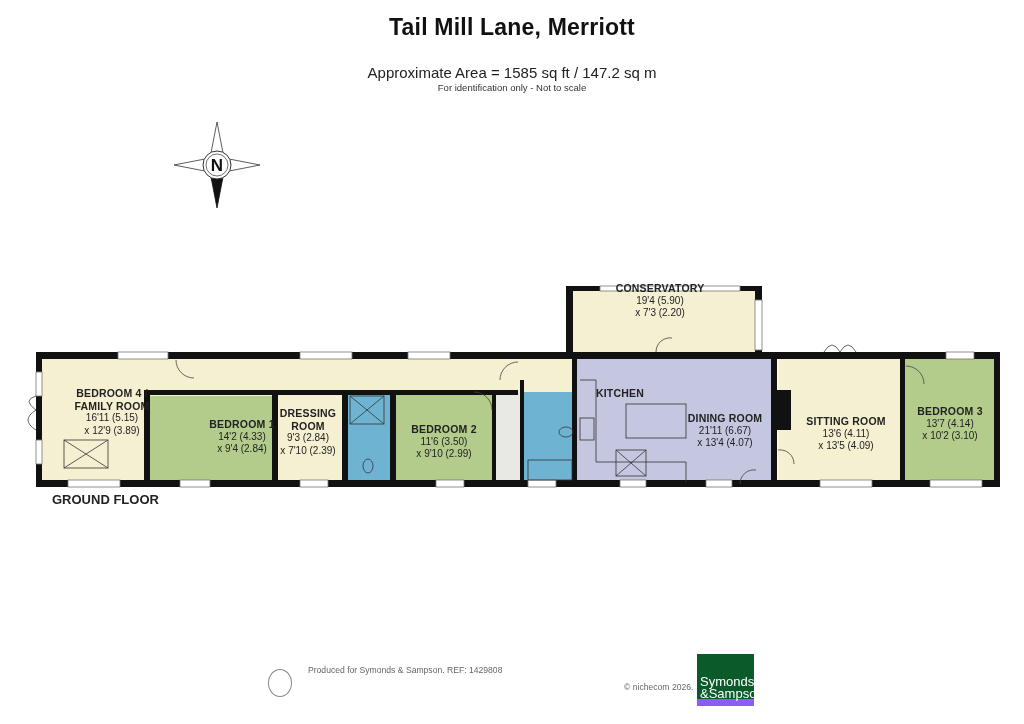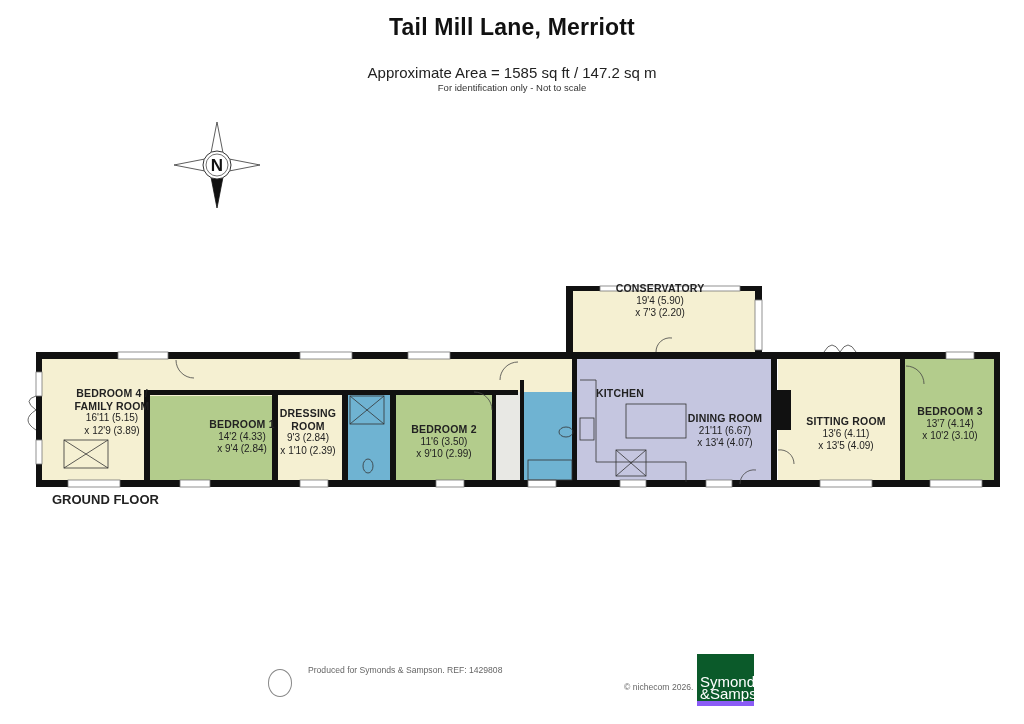--- a/index.html
+++ b/index.html
@@ -10,21 +10,21 @@
   .note { font-size:9.5px; margin-top:1px; color:#333; }
   .compass { position:absolute; left:172px; top:120px; width:90px; height:90px; }
   .plan { position:absolute; left:0; top:0; width:1024px; height:724px; }
   .room-label { position:absolute; text-align:center; font-size:10px; line-height:12.5px; color:#222; }
   .room-label .name { font-weight:bold; font-size:10.5px; letter-spacing:0.2px; }
   .floor-label { position:absolute; left:52px; top:492px; font-weight:bold; font-size:13px; color:#222; }
   .footer { position:absolute; left:268px; top:660px; width:500px; font-size:8.6px; line-height:11.5px; color:#666; }
   .footer .icon { position:absolute; left:0; top:9px; width:22px; height:26px; border:1px solid #888; border-radius:50%; }
   .footer .text { position:absolute; left:40px; top:5px; width:390px; }
   .footer .copy { position:absolute; left:356px; top:22px; white-space:nowrap;text-align:center; }
-  .brand { position:absolute; left:697px; top:654px; width:57px; height:52px; background:#0b5a2a; border-bottom:5px solid #8b5cf6; color:#fff; font-size:15px; line-height:12px; padding:22px 0 16px 3px; box-sizing:border-box; }
+  .brand { position:absolute; left:697px; top:654px; width:57px; height:52px; background:#0b5a2a; border-bottom:7px solid #8b5cf6; color:#fff; font-size:13px; line-height:12px; padding:22px 0 16px 3px; box-sizing:border-box; }
 </style>
 </head>
 <body>
 
 <div class="header">
   <div class="title">Tail Mill Lane, Merriott</div>
   <div class="subtitle">Approximate Area = 1585 sq ft / 147.2 sq m</div>
   <div class="note">For identification only - Not to scale</div>
 </div>
 
@@ -134,21 +134,21 @@
 </div>
 <div class="room-label" style="left:162px; top:418px; width:120px;padding-left:20px;">
   <div class="name">BEDROOM 1</div>
   <div>14'2 (4.33)</div>
   <div>x 9'4 (2.84)</div>
 </div>
 <div class="room-label" style="left:272px; top:407px; width:72px;">
   <div class="name">DRESSING</div>
   <div class="name">ROOM</div>
   <div>9'3 (2.84)</div>
-  <div>x 1'10 (2.39)</div>
+  <div>x 7'10 (2.39)</div>
 </div>
 <div class="room-label" style="left:392px; top:423px; width:104px;">
   <div class="name">BEDROOM 2</div>
   <div>11'6 (3.50)</div>
   <div>x 9'10 (2.99)</div>
 </div>
 <div class="room-label" style="left:600px; top:282px; width:120px;text-align:center;">
   <div class="name">CONSERVATORY</div>
   <div>19'4 (5.90)</div>
   <div>x 7'3 (2.20)</div>

